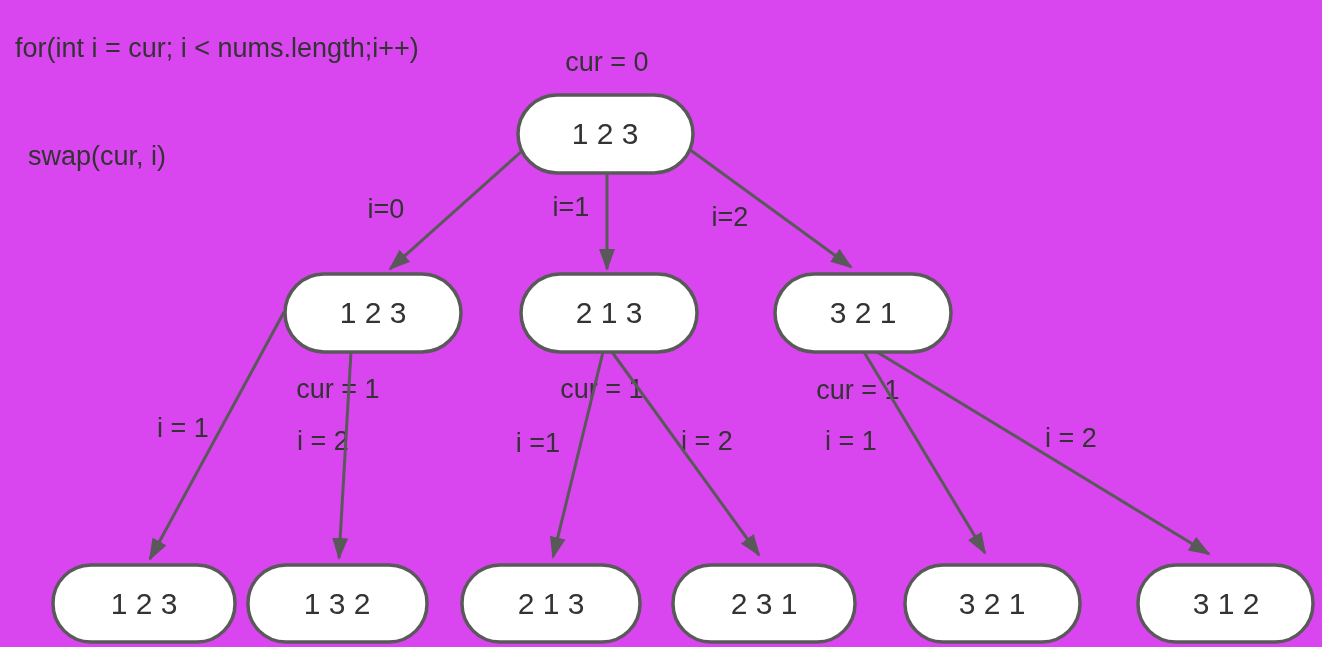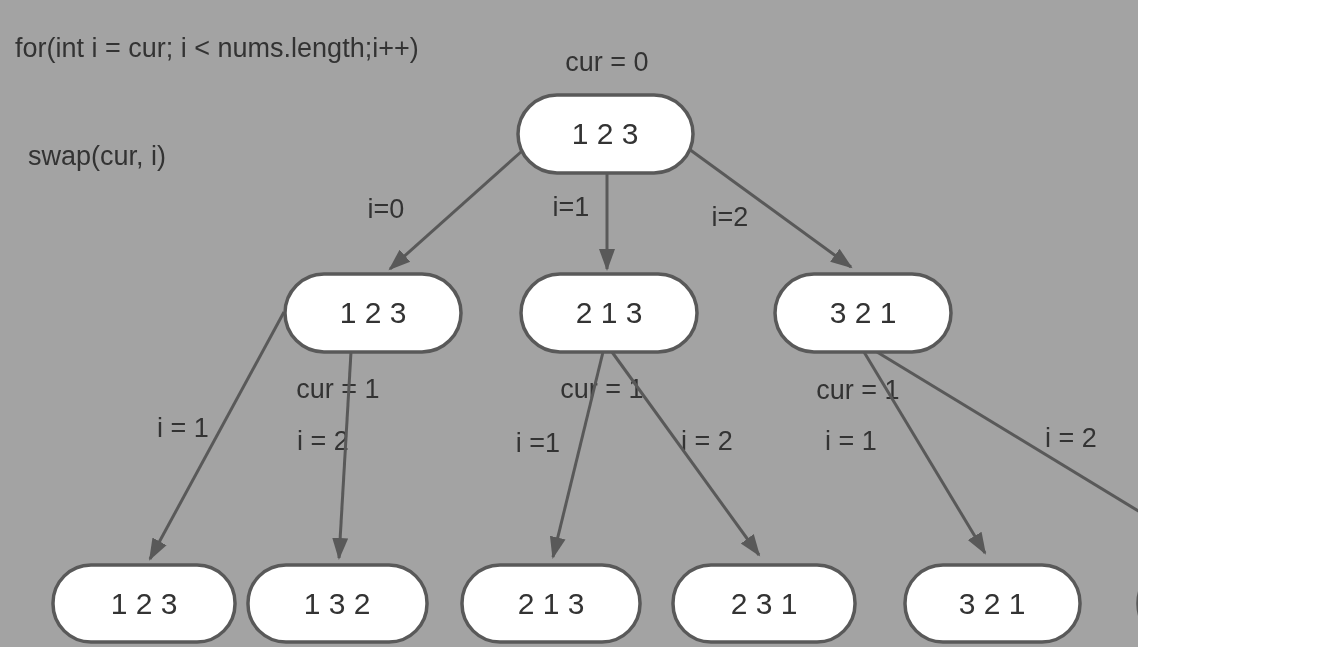--- a/index.html
+++ b/index.html
@@ -2,23 +2,23 @@
 <html><head>
 <meta charset="utf-8">
 <style>
   html, body {
     margin: 0;
     padding: 0;
     background: #ffffff;
   }
   .stage {
     position: relative;
-    width: 1138px;
+    width: 1322px;
     height: 647px;
-    background: #a3a3a3;
+    background: #d946ef;
     overflow: hidden;
   }
   svg text {
     font-family: "Liberation Sans", "DejaVu Sans", sans-serif;
     fill: #333333;
   }
   .code-text {
     font-size: 27px;
     text-anchor: start;
   }

